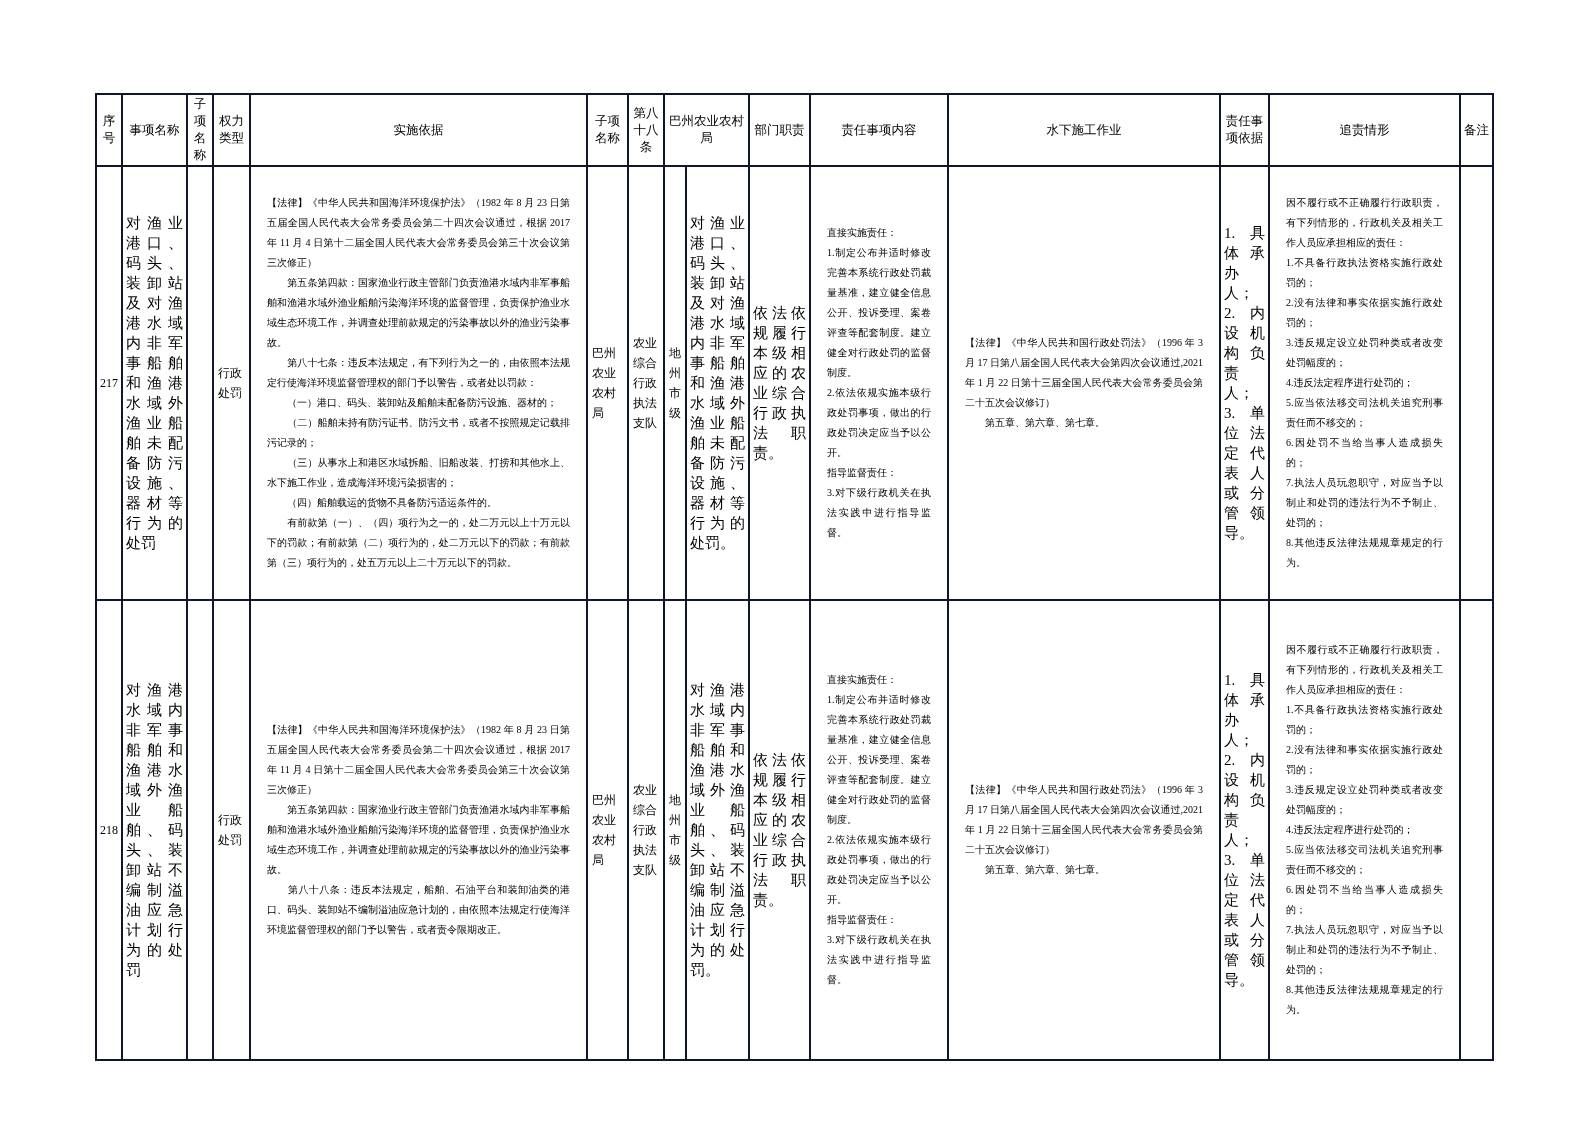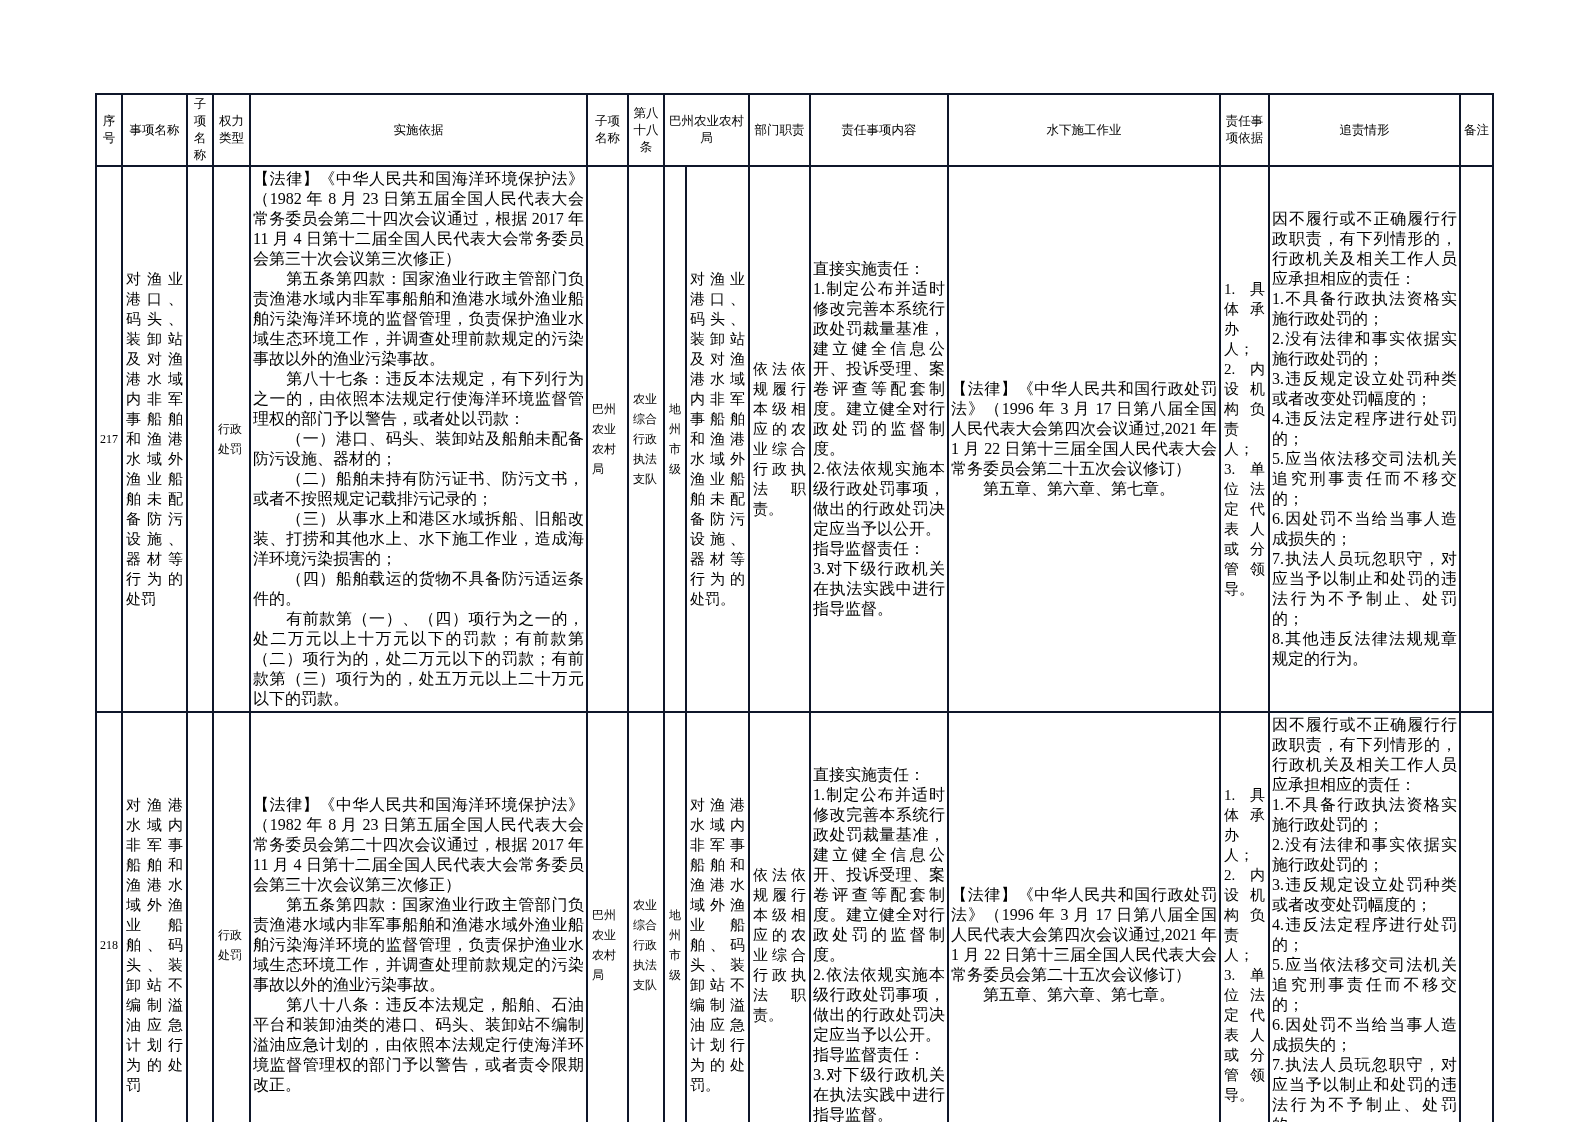--- a/index.html
+++ b/index.html
@@ -48,26 +48,26 @@
   }
   td.n {
     
     font-size: 12px;
     line-height: 20px;
     text-align: left;
     padding: 2px 4px;
   }
   td.j {
     
-    font-size: 16px;
+    font-size: 10px;
     line-height: 20px;
     text-align: justify;
     white-space: pre-wrap;
     word-break: break-all;
-    padding: 2px 2px;
+    padding: 2px 16px;
   }
   td.jn {
     
     font-size: 15px;
     line-height: 20px;
     text-align: justify;
     white-space: pre-wrap;
     word-break: break-all;
     padding: 2px 3px;
   }

